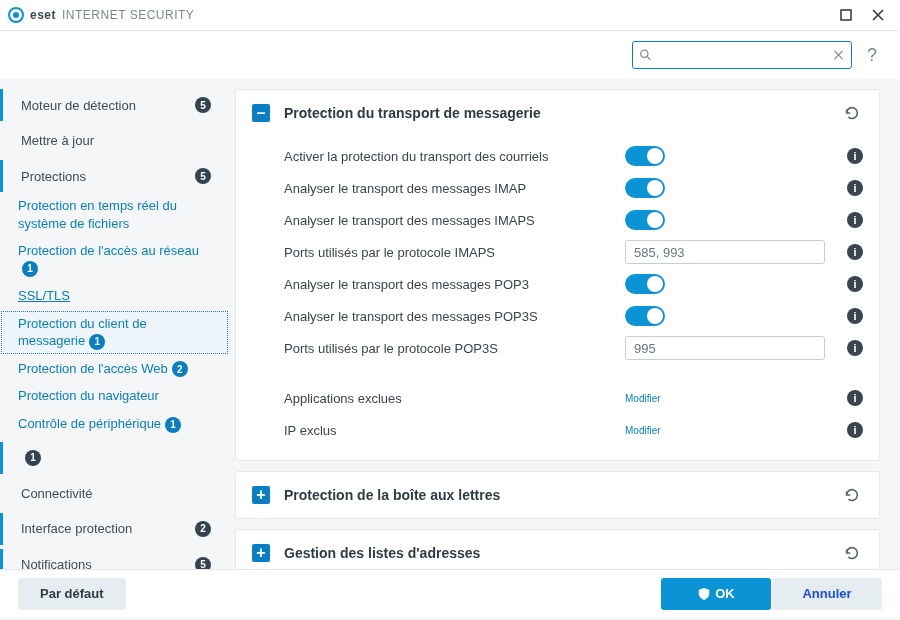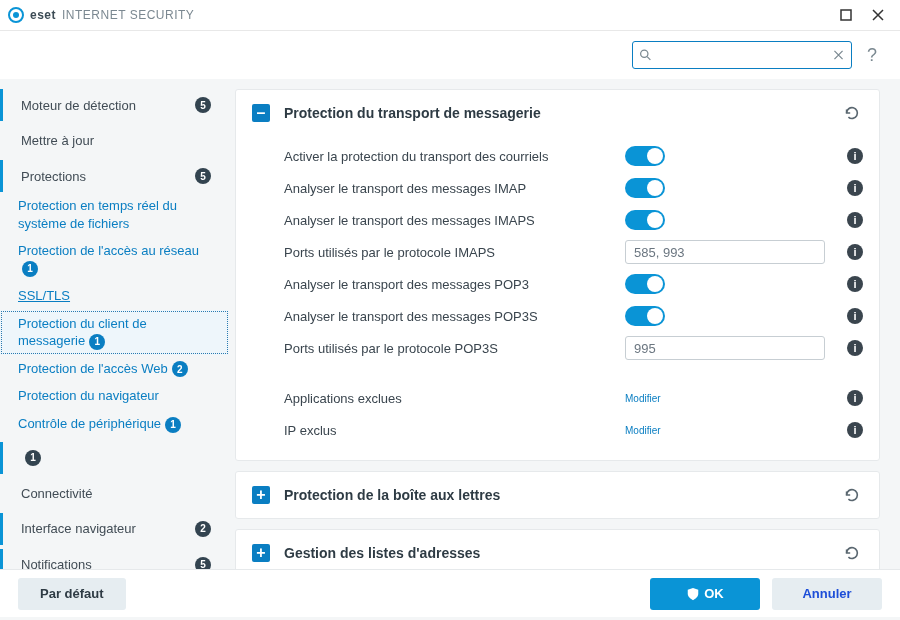--- a/index.html
+++ b/index.html
@@ -50,21 +50,21 @@
   .row .ctrl { width:210px; display:flex; align-items:center;}
   .row .info { width:28px; display:flex; justify-content:flex-end;}
   .infodot { width:16px; height:16px; border-radius:50%; background:#3a454e; color:#fff; font-size:11px; font-weight:700; display:flex; align-items:center; justify-content:center;}
   
   .toggle { width:40px; height:20px; border-radius:10px; background:#0a94d6; position:relative;}
   .toggle::after { content:""; position:absolute; width:16px; height:16px; background:#fff; border-radius:50%; top:2px; right:2px;}
   .txtinput { width:200px; height:24px; border:1px solid #c7ced3; border-radius:3px; padding:0 8px; font-size:13px; color:#6b7680;}
   .linkbtn { color:#0a7ec2; font-size:10px; cursor:pointer;}
   .gap { height:18px;}
   
-  .footer { height:48px; background:#fff; border-top:1px solid #e6e9eb; display:flex; align-items:center; padding:0 18px; gap:12px;}
+  .footer { height:48px; background:#fff; border-top:1px solid #e6e9eb; display:flex; align-items:center; padding:0 18px; gap:1px;}
   .btn { height:32px; padding:0 22px; border-radius:3px; font-size:13px; display:flex; align-items:center; justify-content:center; cursor:pointer; border:0;}
   .btn-default { background:#e6edf1; color:#2e3b44; font-weight:600;}
   .btn-primary { background:#0a94d6; color:#fff; font-weight:600; min-width:110px; gap:4px;}
   .btn-secondary { background:#e6edf1; color:#1d4ed8; min-width:110px; font-weight:600;}
   .spacer { flex:1;}
 </style>
 </head>
 <body>
 
 <div class="titlebar">
@@ -135,21 +135,21 @@
           <span class="badge dark">1</span>
         </div>
       </div>
       <div class="nav-group">
         <div class="nav-top">
           <span class="label">Connectivité</span>
         </div>
       </div>
       <div class="nav-group">
         <div class="nav-top active">
-          <span class="label">Interface navigateur</span>
+          <span class="label">Interface protection</span>
           <span class="badge dark">2</span>
         </div>
       </div>
       <div class="nav-group">
         <div class="nav-top active">
           <span class="label">Notifications</span>
           <span class="badge dark">5</span>
         </div>
       </div>
     </div>

